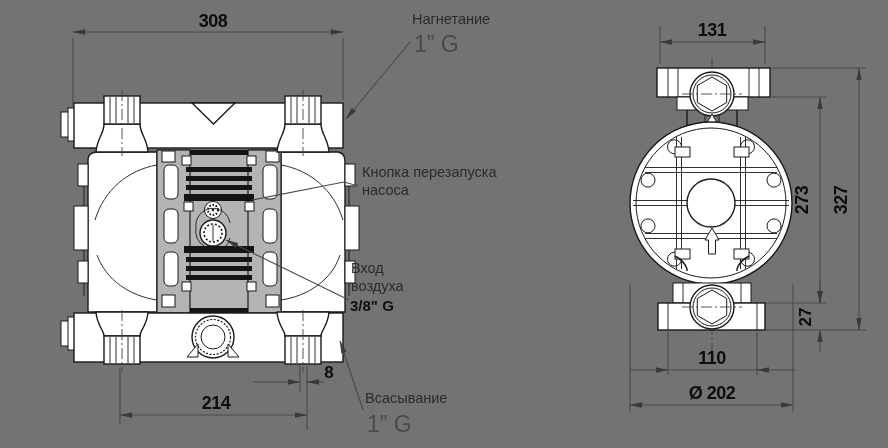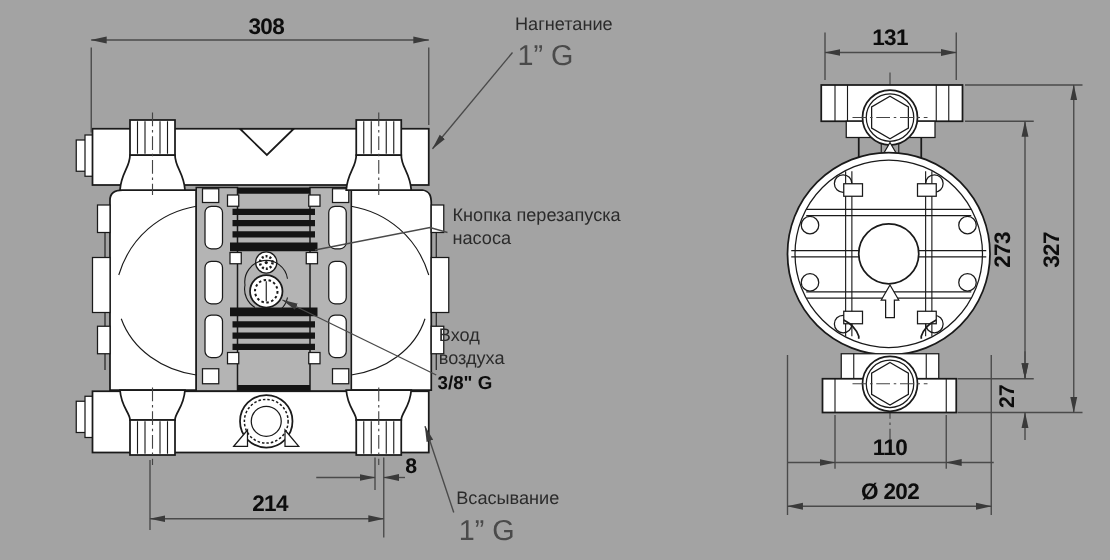--- a/index.html
+++ b/index.html
@@ -1,16 +1,16 @@
 <!DOCTYPE html>
 <html><head>
 <meta charset="utf-8">
 <style>
   html,body{margin:0;padding:0;background:#fff;}
-  .canvas{position:relative;width:888px;height:448px;background:#a3a3a3;overflow:hidden;
+  .canvas{position:relative;width:888px;height:448px;background:#737373;overflow:hidden;
           font-family:"Liberation Sans",sans-serif;text-align:center;}
   svg text{font-family:"Liberation Sans",sans-serif;}
   .ln{fill:none;stroke:#1a1a1a;stroke-width:1.4;}
   .thin{fill:none;stroke:#1a1a1a;stroke-width:0.9;}
   .fillw{fill:#ffffff;stroke:#1a1a1a;stroke-width:1.4;}
   .fillw-th{fill:#ffffff;stroke:#1a1a1a;stroke-width:1;}
   .gray{fill:#b4b4b4;stroke:#1a1a1a;stroke-width:1.2;}
   .grayns{fill:#b4b4b4;stroke:none;}
   .dark{fill:#141414;stroke:none;}
   .dim{fill:none;stroke:#4a4a4a;stroke-width:1.1;}

